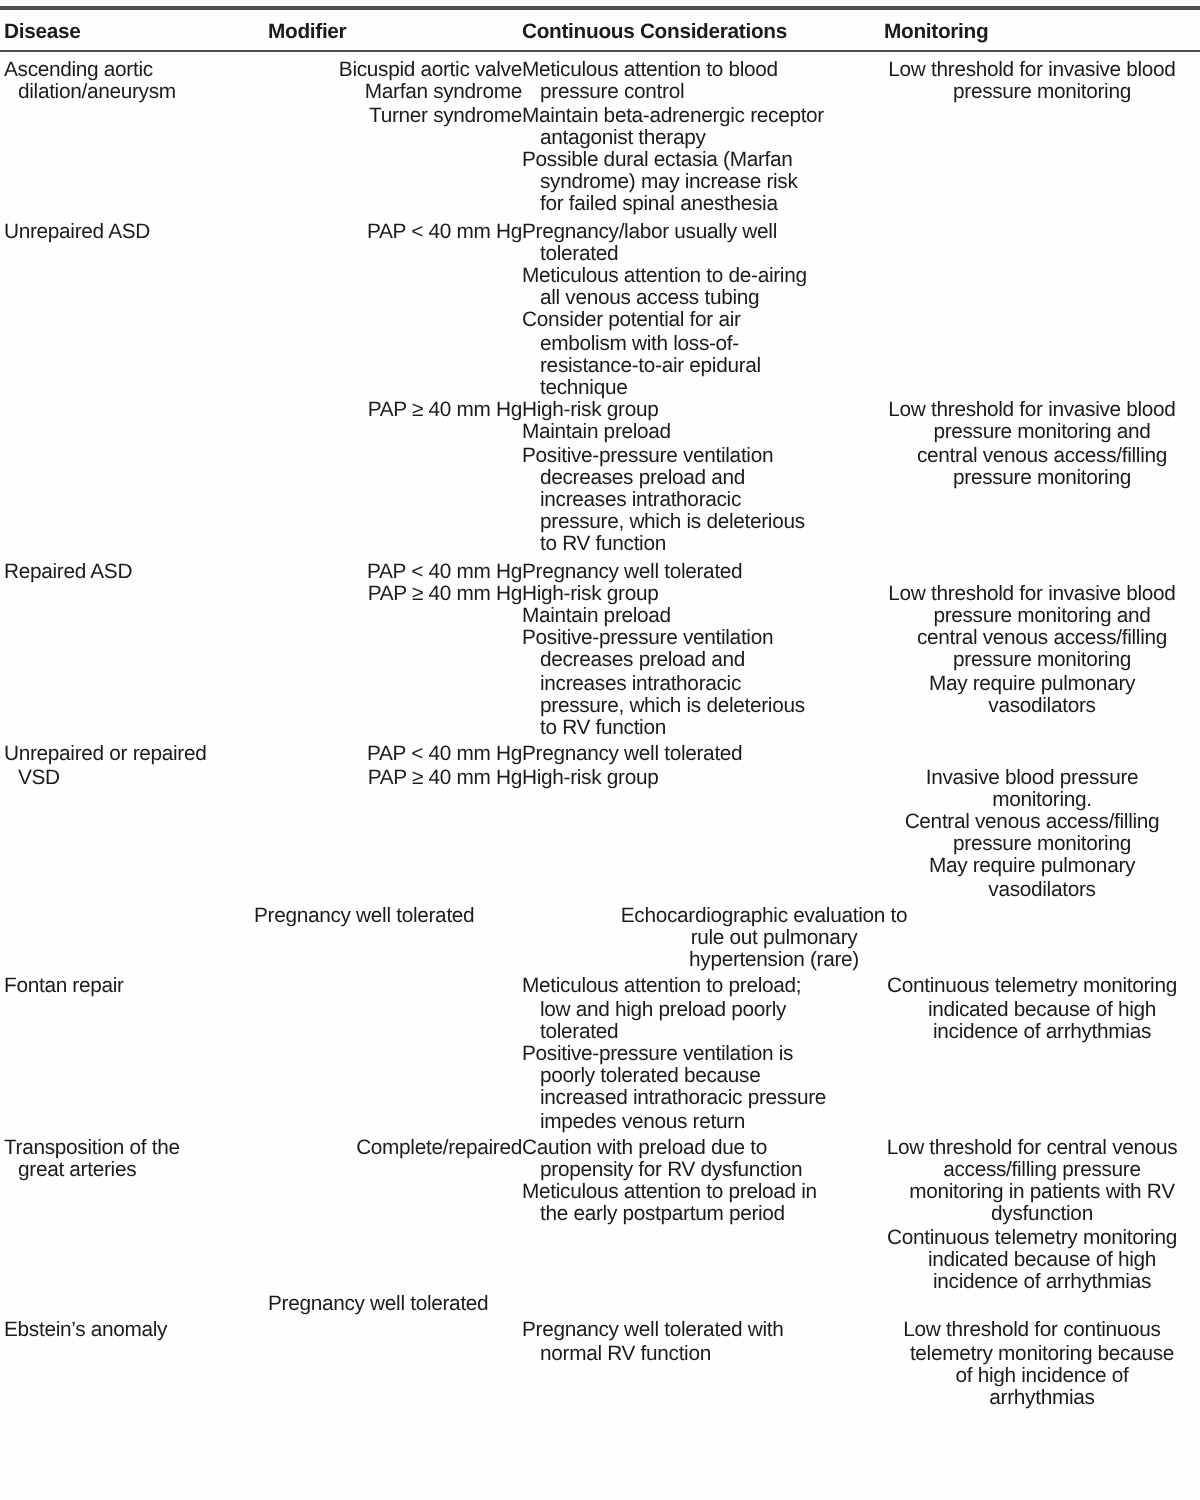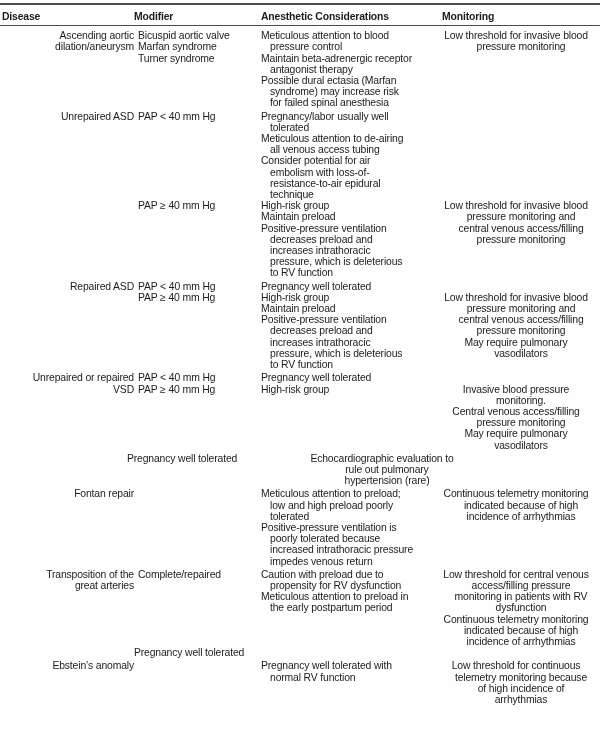--- a/index.html
+++ b/index.html
@@ -25,33 +25,33 @@
   .tbody { padding-top:4px; }
   .section { display:flex; margin-top:2px; }
   .section:first-child { margin-top:0; }
   .cell-disease { width:134px; padding-left:2px; }
   .groups { width:466px; display:flex; flex-direction:column; }
   .group { display:flex; }
   .cell-modifier { width:127px; }
   .cell-considerations { width:171px; }
   .cell-monitoring { width:168px; }
   .item { white-space:pre-line; padding-left:9px; text-indent:-9px; }
-  .cell-disease .item { padding-left:7px; text-indent:-7px;text-align:right; }
+  .cell-disease .item { padding-left:7px; text-indent:-7px; }
   .cell-monitoring .item { padding-left:10px; text-indent:-10px;text-align:center; }
-  .cell-modifier .item { padding-left:4px; text-indent:0; }
+  .cell-modifier .item { padding-left:4px; text-indent:0;text-align:right; }
 </style>
 </head>
 <body>
 
 <div class="page">
   <div class="rule-top"></div>
   <div class="header">
     <div class="h-disease">Disease</div>
     <div class="h-modifier">Modifier</div>
-    <div class="h-considerations">Anesthetic Considerations</div>
+    <div class="h-considerations">Continuous Considerations</div>
     <div class="h-monitoring">Monitoring</div>
   </div>
   <div class="rule-header"></div>
   <div class="tbody">
       <div class="section">
         <div class="cell-disease">
           <div class="item">Ascending aortic
 dilation/aneurysm</div>
         </div>
         <div class="groups">

